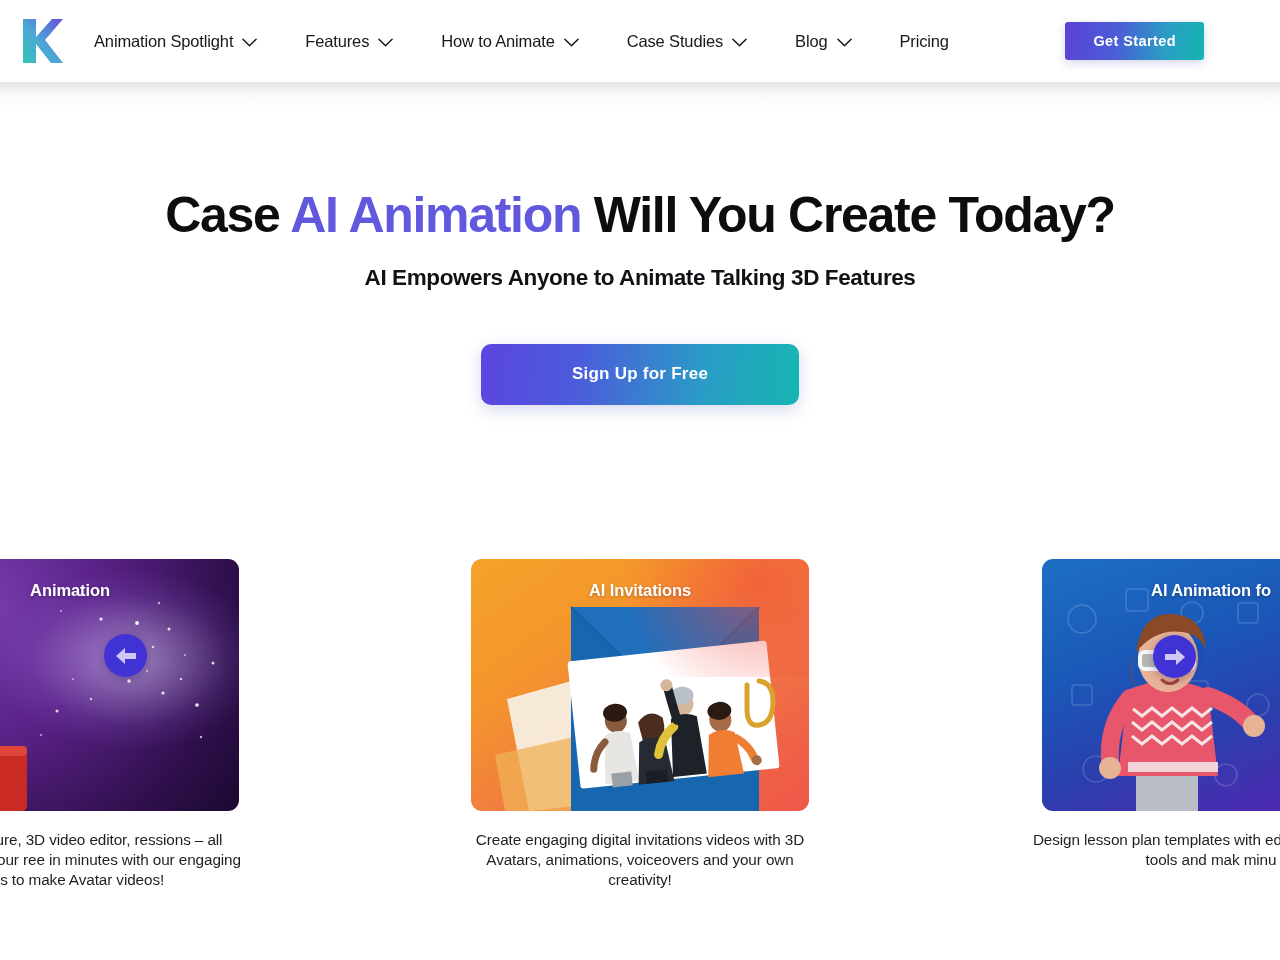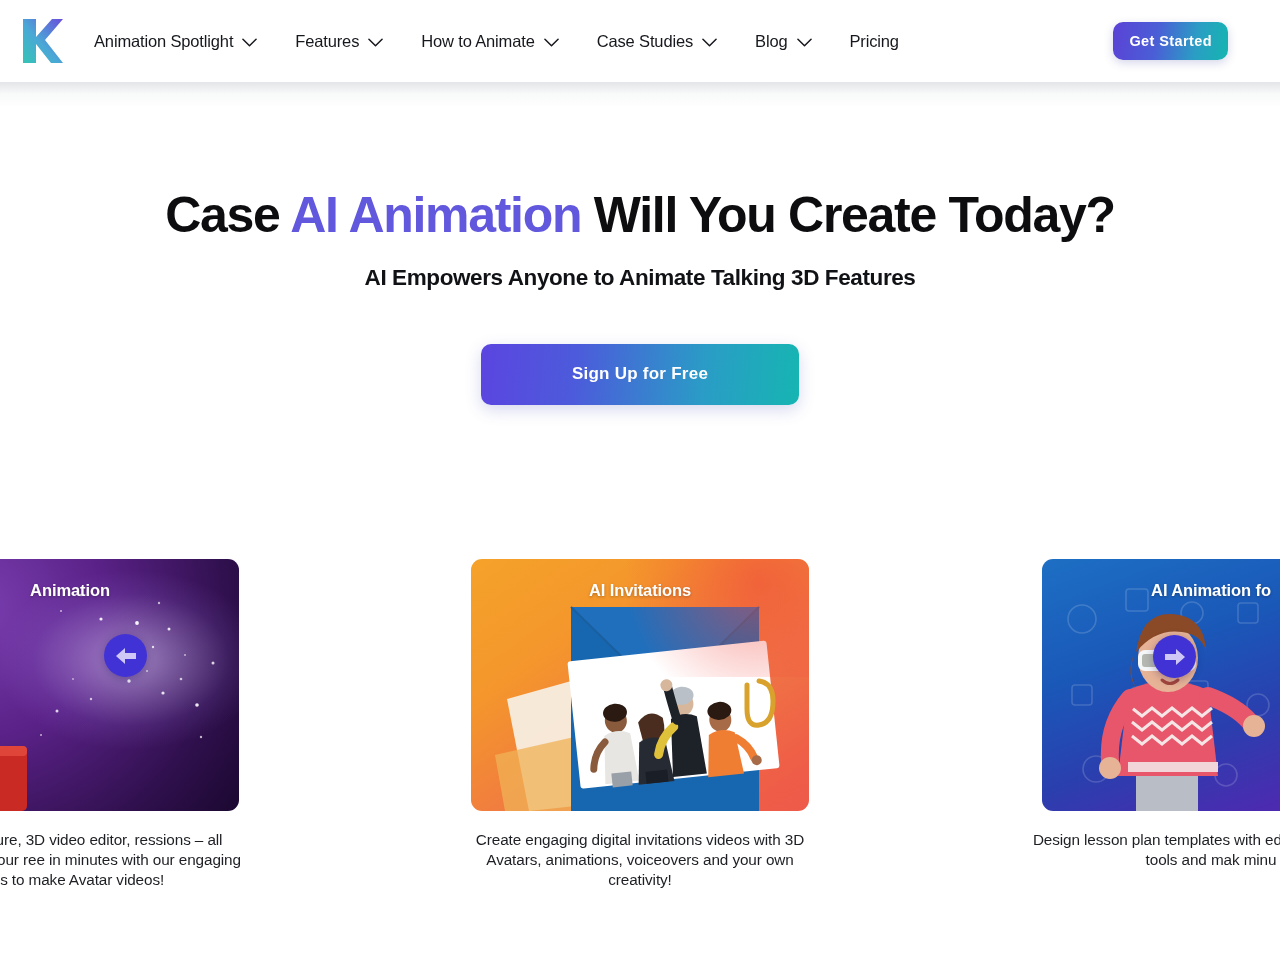--- a/index.html
+++ b/index.html
@@ -32,21 +32,21 @@
   .logo {
     width:46px; height:52px;
     flex:0 0 auto;
     margin-right:30px;
     display:flex; align-items:center; justify-content:center;
   }
 
   .nav {
     display:flex;
     align-items:flex-start;
-    gap:6px;
+    gap:16px;
     flex:1 1 auto;
   }
   .nav-item {
     display:flex;
     align-items:center;
     gap:9px;
     padding:8px 16px;
     font-size:16.5px;
     font-weight:500;
     color:#16181d;
@@ -59,24 +59,24 @@
   .chev {
     width:15px; height:9px;
     display:block;
     flex:0 0 auto;
     margin-top:2px;
   }
 
   .cta-header {
     flex:0 0 auto;
     margin-left:auto;
-    margin-right:32px;
-    padding:11px 16px;
+    margin-right:56px;
+    padding:11px 28px;
     border:none;
-    border-radius:10px;
+    border-radius:3px;
     color:#ffffff;
     font-family:"Liberation Sans", sans-serif;
     font-size:14.5px;
     font-weight:600;
     letter-spacing:0.4px;
     cursor:pointer;
     background:linear-gradient(100deg,#5b42d6 0%, #4a5ed6 38%, #2a9ec4 72%, #14b5b0 100%);
     box-shadow:0 3px 10px rgba(60,70,160,0.22);
   }
 

